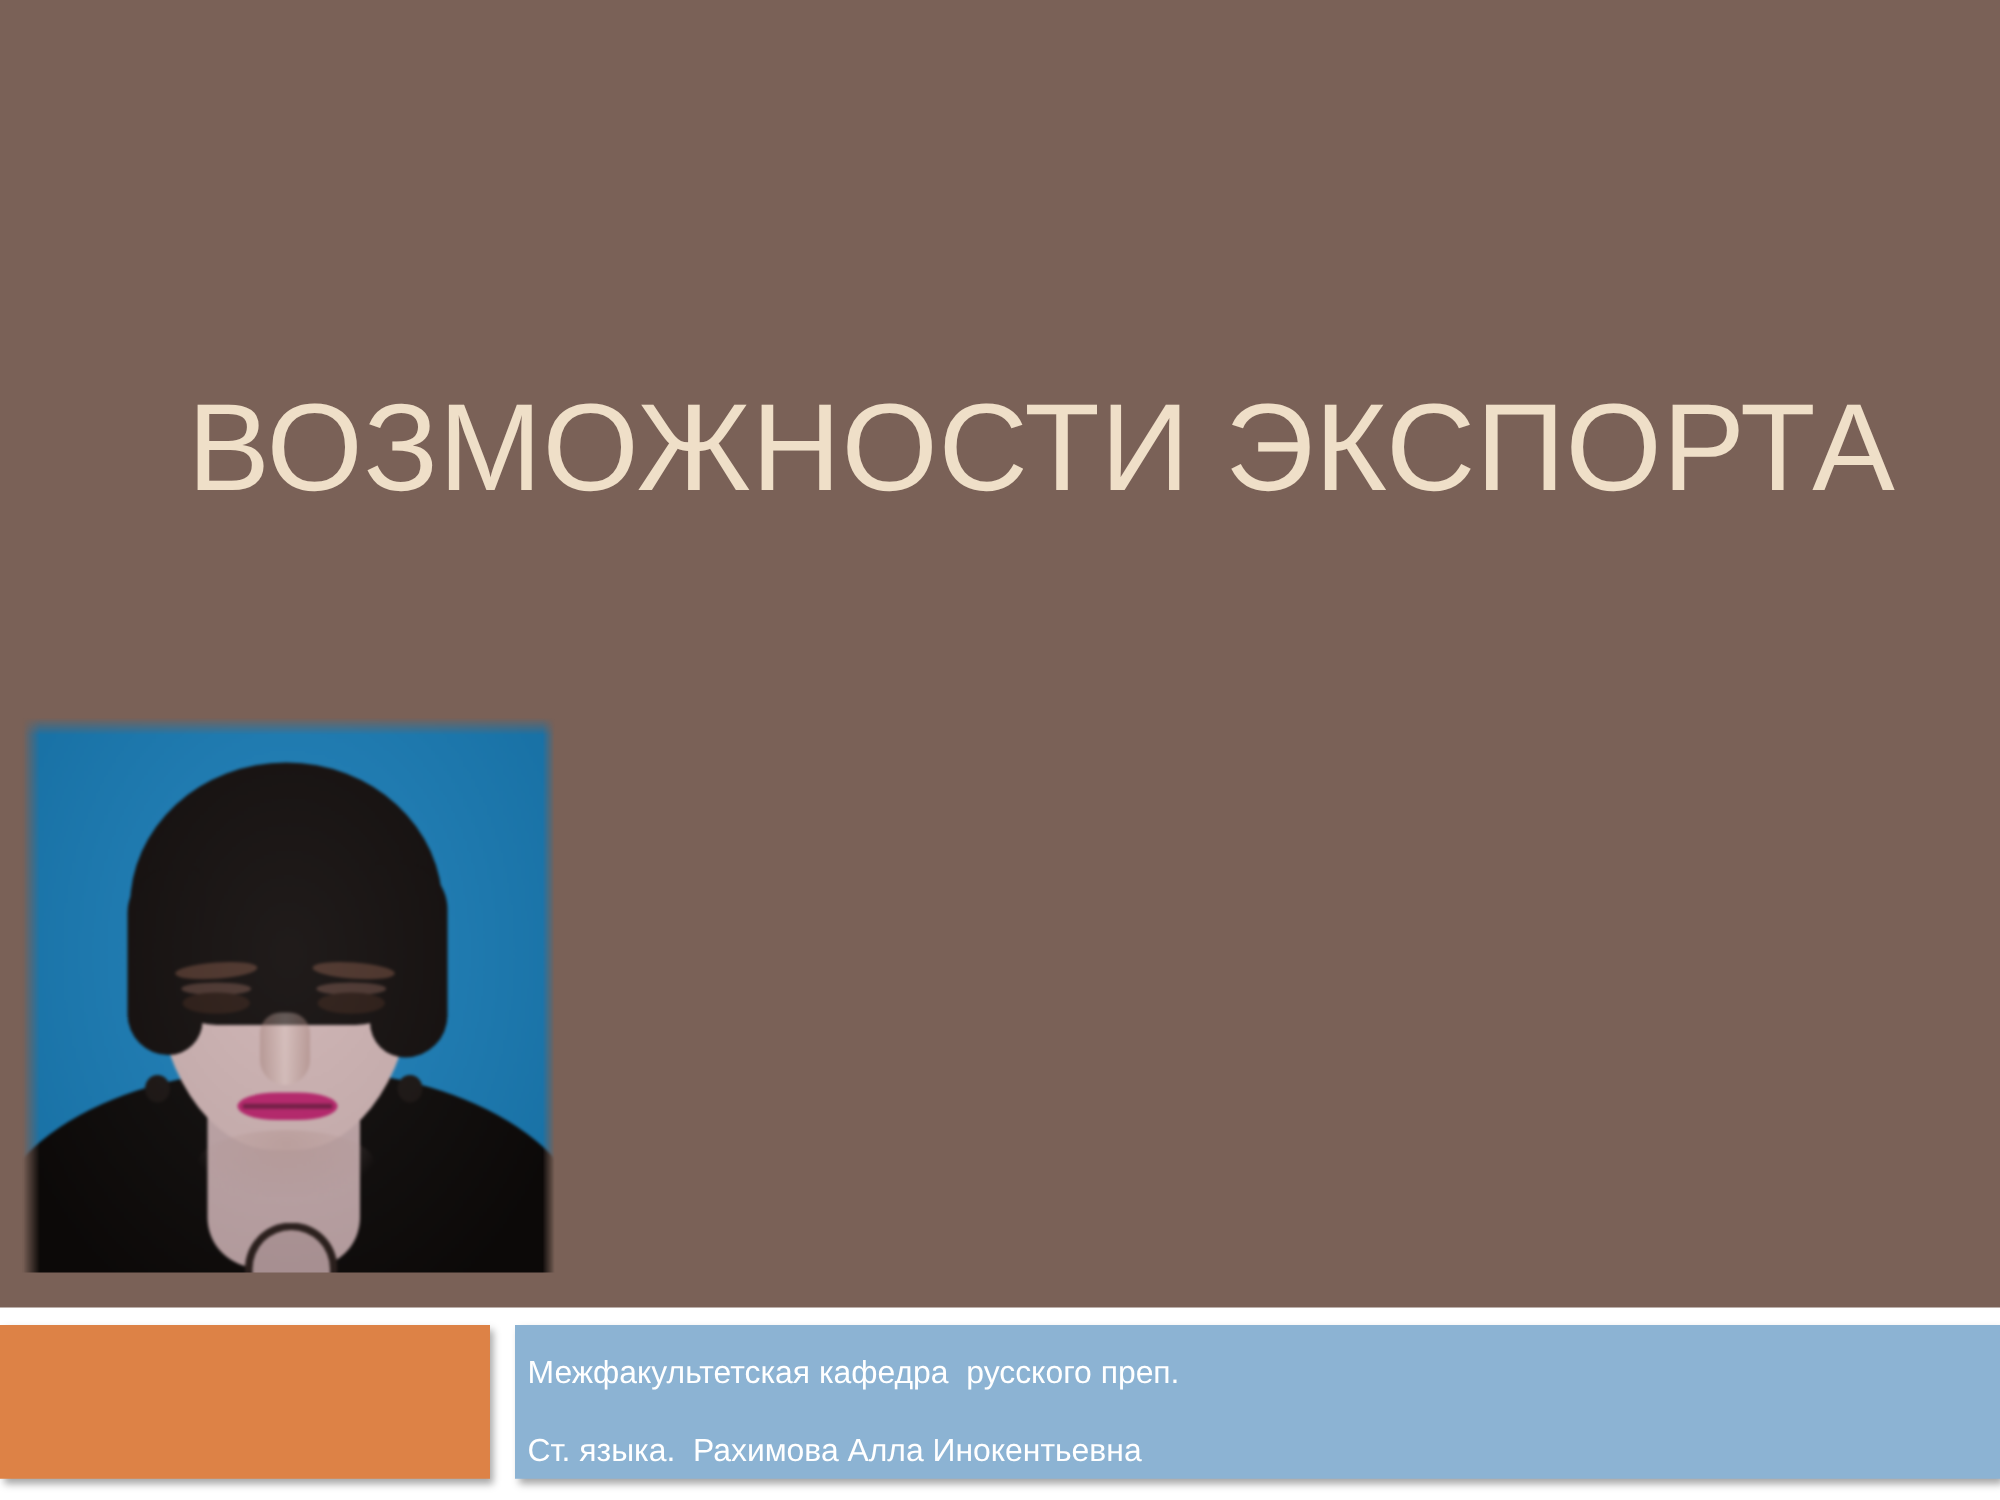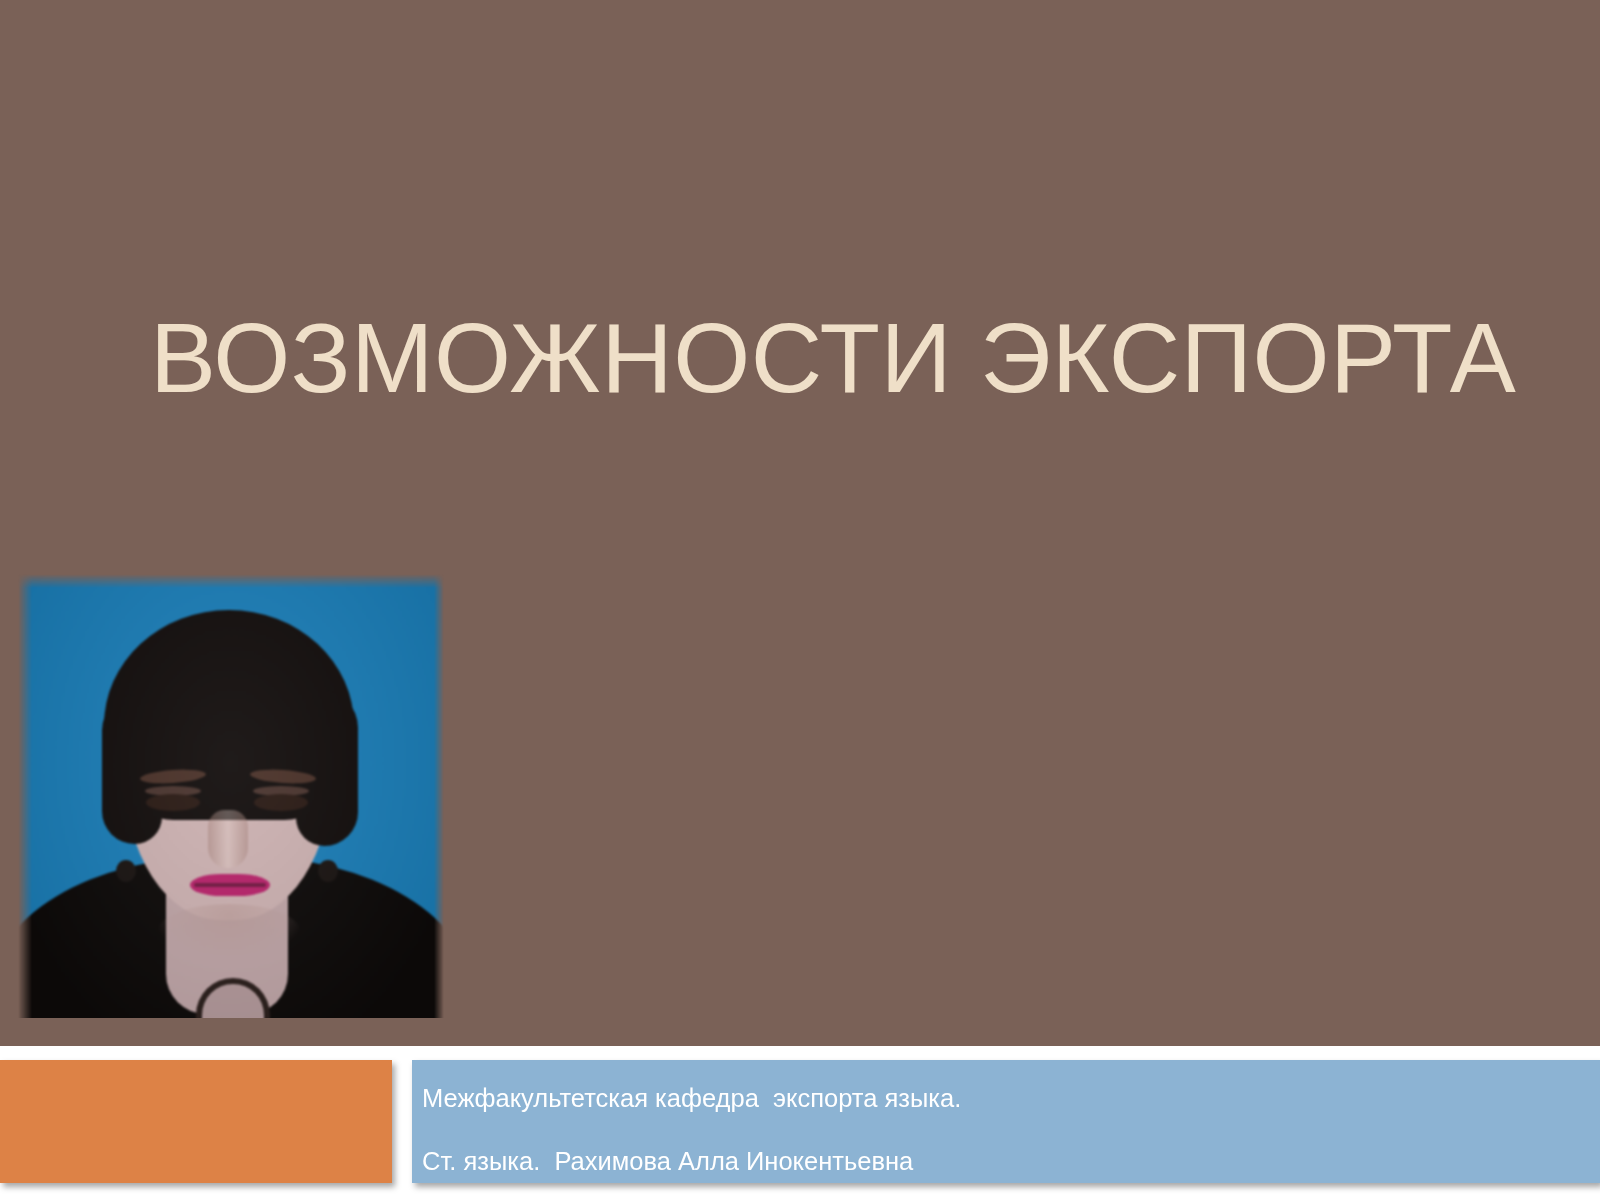--- a/index.html
+++ b/index.html
@@ -308,18 +308,18 @@
       <div class="ph-ear r"></div>
       <div class="ph-chin"></div>
       <div class="ph-collar"></div>
     </div>
   </div>
 
   <div id="footer-orange"></div>
 
   <div id="footer-blue">
     <div id="footer-text">
-      <p class="footer-line first">Межфакультетская кафедра  экспорта языка.</p>
+      <p class="footer-line first">Межфакультетская кафедра  русского преп.</p>
       <p class="footer-line second">Ст. языка.  Рахимова Алла Инокентьевна</p>
     </div>
   </div>
 
 </div>
 
 </body></html>

